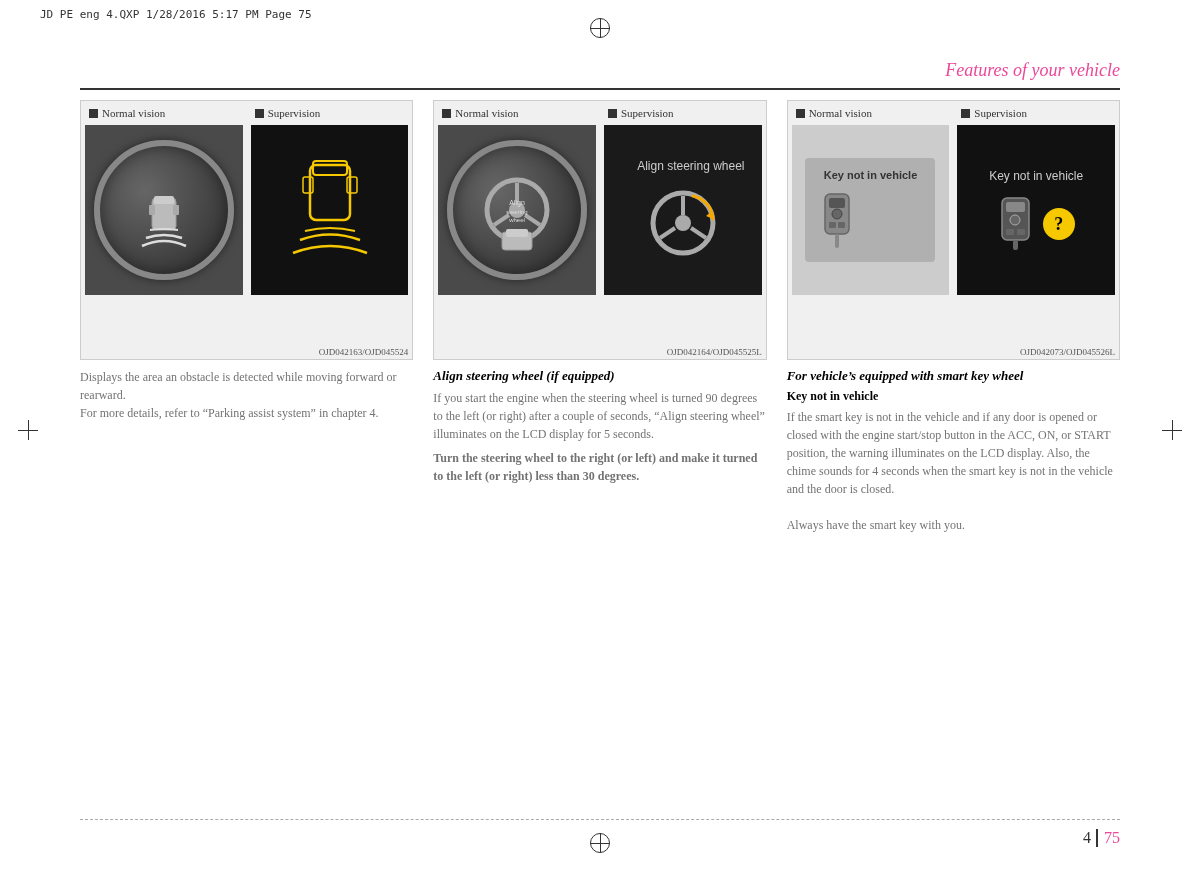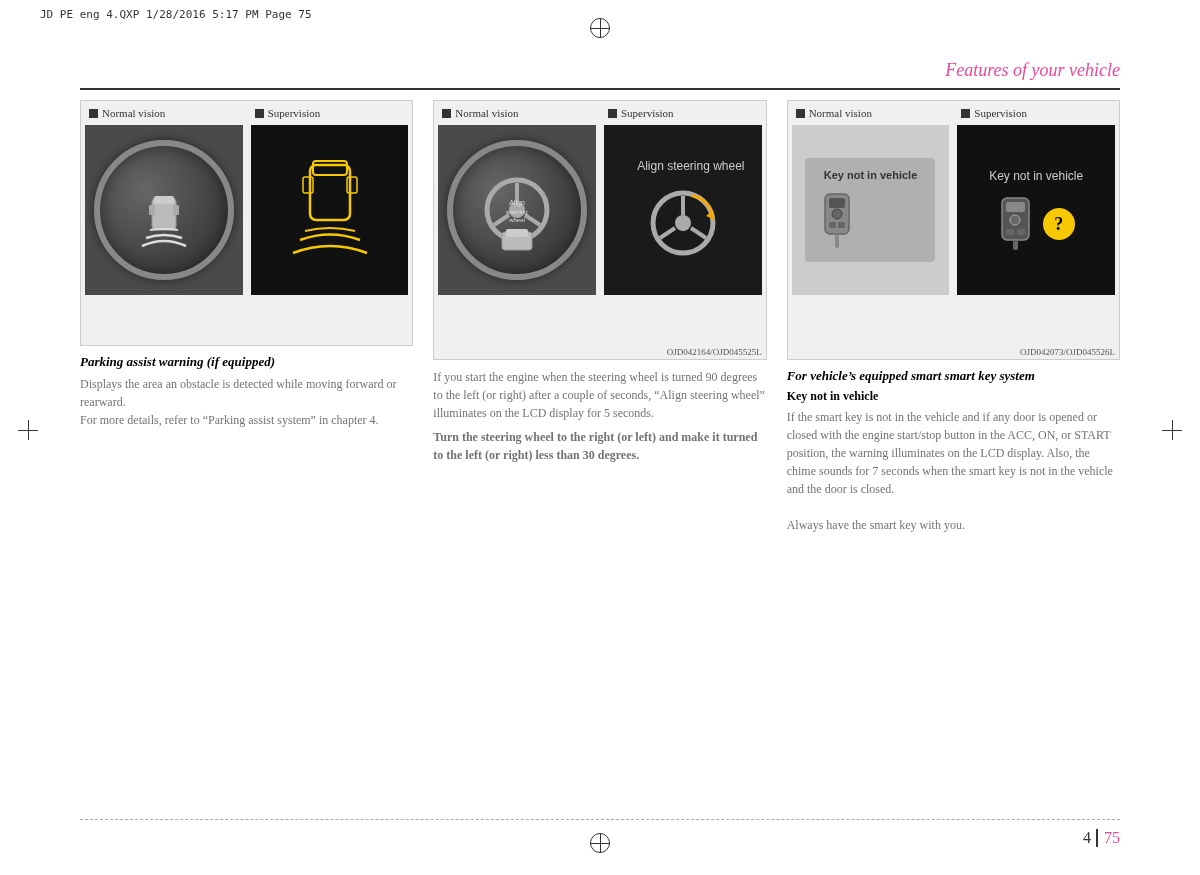--- a/index.html
+++ b/index.html
@@ -339,22 +339,22 @@
               <rect x="38" y="26" width="34" height="14" rx="3" fill="none" stroke="#f5c800" stroke-width="2"></rect>
               <rect x="28" y="42" width="10" height="16" rx="2" fill="none" stroke="#f5c800" stroke-width="1.5"></rect>
               <rect x="72" y="42" width="10" height="16" rx="2" fill="none" stroke="#f5c800" stroke-width="1.5"></rect>
 
               <path d="M 25 105 Q 55 94 85 105" fill="none" stroke="#f5c800" stroke-width="2.5"></path>
               <path d="M 18 118 Q 55 104 92 118" fill="none" stroke="#f5c800" stroke-width="2.5"></path>
               <path d="M 30 96 Q 55 90 80 96" fill="none" stroke="#f5c800" stroke-width="2"></path>
             </svg>
           </div>
         </div>
-      </div>
-      <div class="caption-bold-italic">Parking assist warning (if equipped)</div>
+        <div class="ojd-code">OJD042163/OJD045524</div>
+      </div>
       <div class="caption-text">
         <p>Displays the area an obstacle is detected while moving forward or rearward.</p>
         <p style="">For more details, refer to “Parking assist system” in chapter 4.</p>
       </div>
     </div>
 
     <div class="column">
       <div class="image-panel">
         <div class="labels-row">
           <div class="label-half panel-label">
@@ -401,20 +401,21 @@
                 <line x1="53" y1="47" x2="68" y2="57" stroke="#aaa" stroke-width="4"></line>
 
                 <path d="M 55 15 A 25 25 0 0 1 75 38" fill="none" stroke="#f5a800" stroke-width="3" stroke-linecap="round"></path>
                 <polygon points="74,30 75,38 68,35" fill="#f5a800"></polygon>
               </svg>
             </div>
           </div>
         </div>
         <div class="ojd-code">OJD042164/OJD045525L</div>
       </div>
+      <div class="caption-bold-italic">Align steering wheel (if equipped)</div>
       <div class="caption-text">
         <p>If you start the engine when the steering wheel is turned 90 degrees to the left (or right) after a couple of seconds, “Align steering wheel” illuminates on the LCD display for 5 seconds.</p>
         <p style="margin-top:6px;font-weight:bold;">Turn the steering wheel to the right (or left) and make it turned to the left (or right) less than 30 degrees.</p>
       </div>
     </div>
 
     <div class="column">
       <div class="image-panel">
         <div class="labels-row">
           <div class="label-half panel-label">
@@ -456,24 +457,24 @@
                 <rect x="19" y="32" width="8" height="6" rx="1" fill="#666"></rect>
                 <rect x="15" y="43" width="5" height="10" rx="2" fill="#666"></rect>
               </svg>
 
               <div class="question-mark">?</div>
             </div>
           </div>
         </div>
         <div class="ojd-code">OJD042073/OJD045526L</div>
       </div>
-      <div class="caption-bold-italic">For vehicle’s equipped smart smart key system</div>
+      <div class="caption-bold-italic">For vehicle’s equipped with smart key wheel</div>
       <div class="caption-bold" style="margin-bottom:4px;">Key not in vehicle</div>
       <div class="caption-text">
-        <p>If the smart key is not in the vehicle and if any door is opened or closed with the engine start/stop button in the ACC, ON, or START position, the warning illuminates on the LCD display. Also, the chime sounds for 7 seconds when the smart key is not in the vehicle and the door is closed.</p>
+        <p>If the smart key is not in the vehicle and if any door is opened or closed with the engine start/stop button in the ACC, ON, or START position, the warning illuminates on the LCD display. Also, the chime sounds for 4 seconds when the smart key is not in the vehicle and the door is closed.</p>
         <p style="margin-top:18px;">Always have the smart key with you.</p>
       </div>
     </div>
 
   </div>
 </div>
 
 <div class="cross-mark reg-mark-bottom"></div>
 <div class="cross-circle reg-circle-bottom"></div>
 

